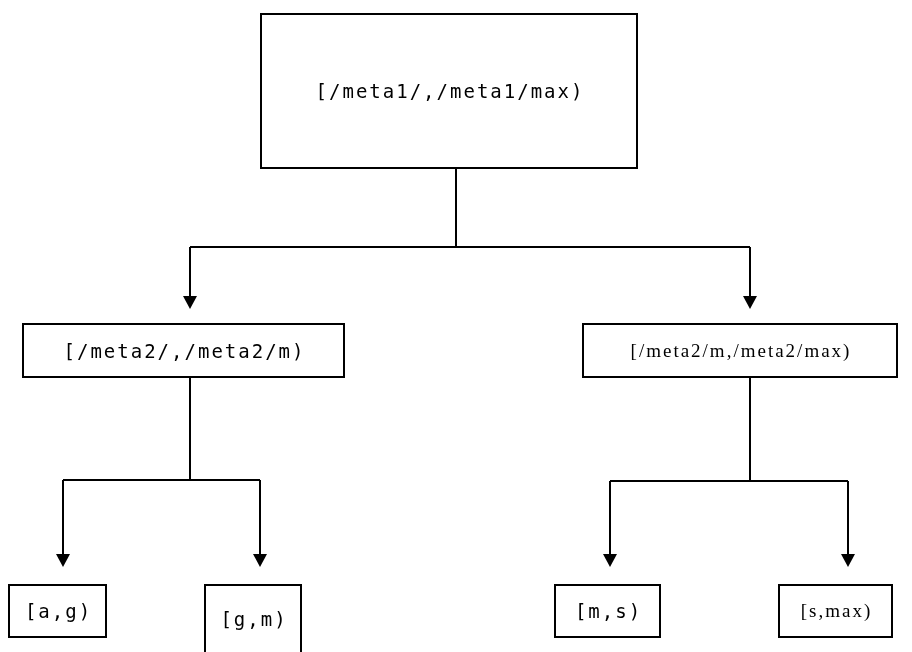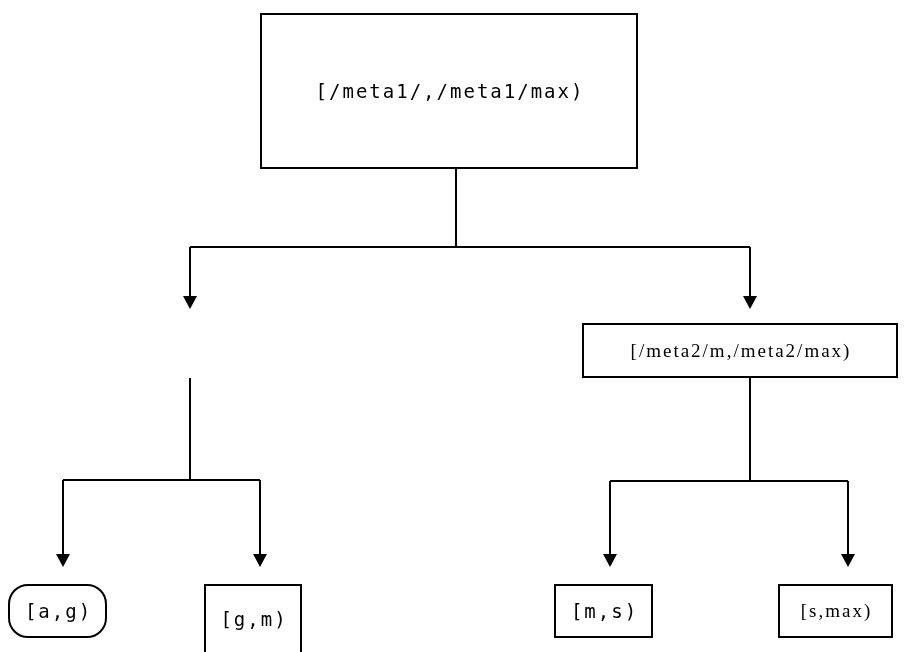--- a/index.html
+++ b/index.html
@@ -38,23 +38,23 @@
   }
   .node span {
     display: inline-block;
     
     margin-right: -2px;
     text-align: center;
   }
   .node-root        { left: 260px; top: 13px;  width: 378px; height: 156px; }
   .node-meta2-left  { left: 22px;  top: 323px; width: 323px; height: 55px; }
   .node-meta2-right { left: 582px; top: 323px; width: 316px; height: 55px; font-family: Liberation Serif, serif; }
-  .node-leaf-ag     { left: 8px;   top: 584px; width: 99px;  height: 54px; border-radius: 20px; }
+  .node-leaf-ag     { left: 8px;   top: 584px; width: 99px;  height: 54px; }
   .node-leaf-gm     { left: 204px; top: 584px; width: 98px;  height: 70px; }
-  .node-leaf-ms     { left: 554px; top: 584px; width: 99px;  height: 54px; }
+  .node-leaf-ms     { left: 554px; top: 584px; width: 107px;  height: 54px; }
   .node-leaf-smax   { left: 778px; top: 584px; width: 115px; height: 54px; font-family: Liberation Serif, serif; }
 </style>
 </head>
 <body>
 
 <div class="canvas">
 
   <svg class="connectors" viewBox="0 0 912 652" xmlns="http://www.w3.org/2000/svg">
 
     <g stroke="#000000" stroke-width="2" fill="none">
@@ -82,20 +82,23 @@
       <path d="M848 481 V554"></path>
     </g>
     <polygon points="610,567 603,554 617,554" fill="#000000"></polygon>
     <polygon points="848,567 841,554 855,554" fill="#000000"></polygon>
   </svg>
 
   <div class="node node-root">
     <span>[/meta1/,/meta1/max)</span>
   </div>
 
+  <div class="node node-meta2-left">
+    <span>[/meta2/,/meta2/m)</span>
+  </div>
 
   <div class="node node-meta2-right">
     <span>[/meta2/m,/meta2/max)</span>
   </div>
 
   <div class="node node-leaf-ag">
     <span>[a,g)</span>
   </div>
 
   <div class="node node-leaf-gm">

